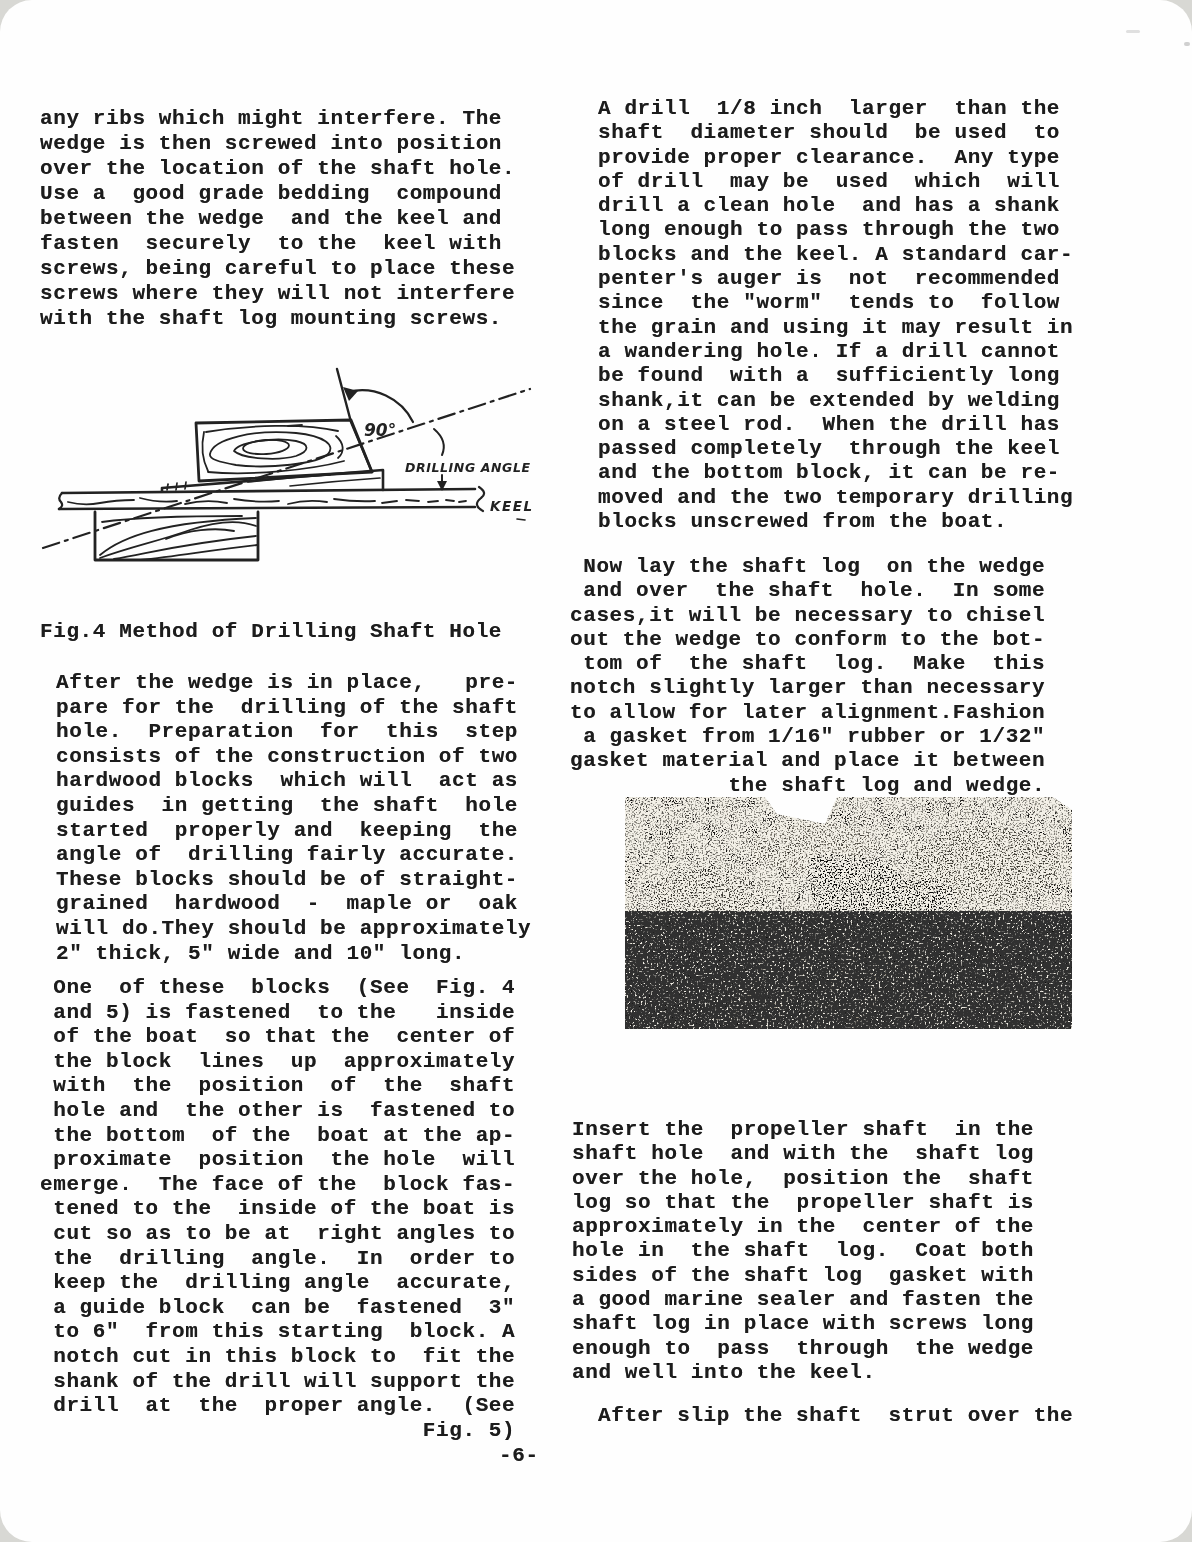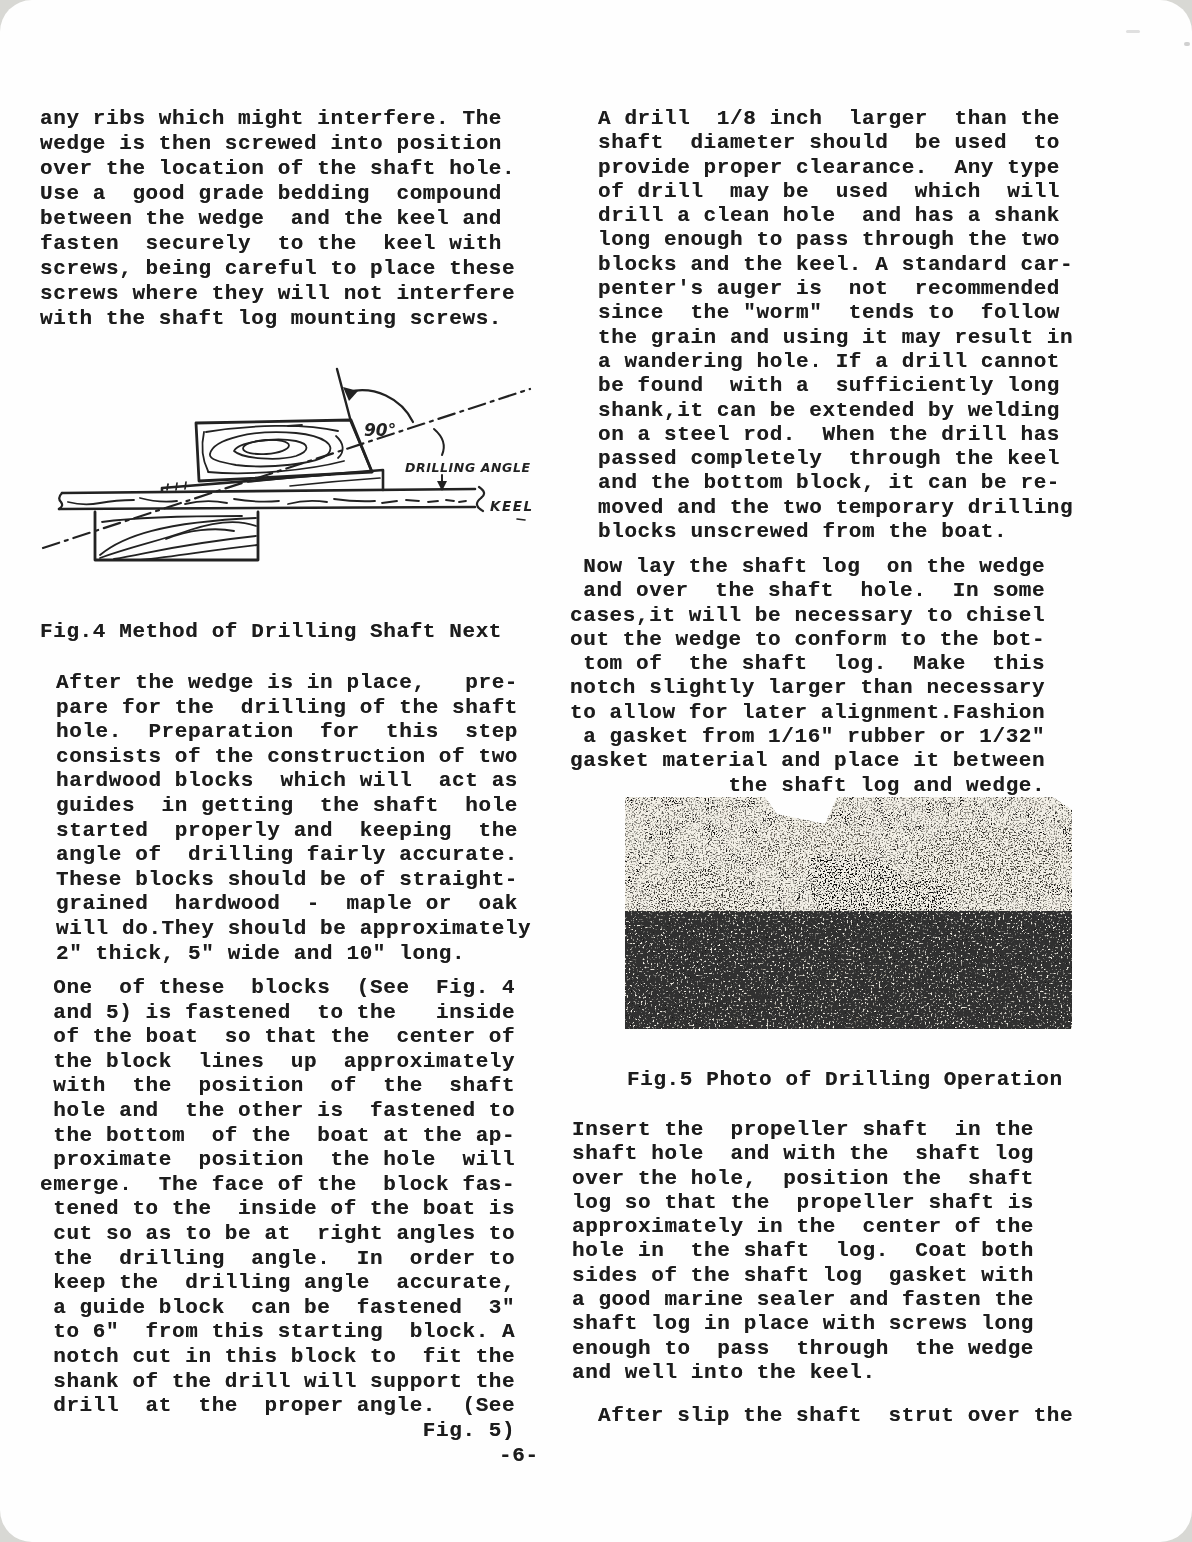--- a/index.html
+++ b/index.html
@@ -103,21 +103,21 @@
       <path d="M 396,73 Q 410,85 404,99" stroke-width="2"></path>
       <path d="M 404,119 L 404,128" stroke-width="2"></path>
       <polygon points="399,125 409,125 404,135" fill="#222" stroke="none"></polygon>
       <path d="M 479,163 l 8,1" stroke-width="1.6"></path>
     </g>
     <text class="hand" x="326" y="80" font-size="17">90°</text>
     <text class="hand" x="367" y="116" font-size="12.5" letter-spacing="0.6">DRILLING ANGLE</text>
     <text class="hand" x="452" y="155" font-size="13.5" letter-spacing="1.5">KEEL</text>
   </svg>
 
-  <div class="tw lh-l" style="left:40px; top:620px;">Fig.4 Method of Drilling Shaft Next</div>
+  <div class="tw lh-l" style="left:40px; top:620px;">Fig.4 Method of Drilling Shaft Hole</div>
 
   <div class="tw lh-l" style="left:56px; top:671px;">After the wedge is in place,   pre-
 pare for the  drilling of the shaft
 hole.  Preparation  for  this  step
 consists of the construction of two
 hardwood blocks  which will  act as
 guides  in getting  the shaft  hole
 started  properly and  keeping  the
 angle of  drilling fairly accurate.
 These blocks should be of straight-
@@ -138,21 +138,21 @@
 cut so as to be at  right angles to
 the  drilling  angle.  In  order to
 keep the  drilling angle  accurate,
 a guide block  can be  fastened  3"
 to 6"  from this starting  block. A
 notch cut in this block to  fit the
 shank of the drill will support the
 drill  at  the  proper angle.  (See
 Fig. 5)</div>
 
-  <div class="tw lh-r" style="left:598px; top:107px;">A drill  1/8 inch  larger  than the
+  <div class="tw lh-r" style="left:598px; top:97px;">A drill  1/8 inch  larger  than the
 shaft  diameter should  be used  to
 provide proper clearance.  Any type
 of drill  may be  used  which  will
 drill a clean hole  and has a shank
 long enough to pass through the two
 blocks and the keel. A standard car-
 penter's auger is  not  recommended
 since  the "worm"  tends to  follow
 the grain and using it may result in
 a wandering hole. If a drill cannot
@@ -214,21 +214,20 @@
     <circle cx="60" cy="40" r="2.4" fill="#ccc6b8" opacity="0.7"></circle>
     <circle cx="420" cy="42" r="2.2" fill="#ccc6b8" opacity="0.7"></circle>
 
     <rect x="0" y="0" width="447" height="232" filter="url(#spkLight)"></rect>
     <rect x="0" y="120" width="447" height="112" filter="url(#spkDark)"></rect>
 
     <polygon points="140,0 212,0 200,27 152,17" fill="#fefefe"></polygon>
     <polygon points="428,0 447,0 447,13" fill="#fefefe"></polygon>
   </svg>
 
-  <div class="tw lh-r" style="left:627px; top:1068px;">Fig.5 Photo of Drilling Operation</div>
 
   <div class="tw lh-r" style="left:572px; top:1118px;">Insert the  propeller shaft  in the
 shaft hole  and with the  shaft log
 over the hole,  position the  shaft
 log so that the  propeller shaft is
 approximately in the  center of the
 hole in  the shaft  log.  Coat both
 sides of the shaft log  gasket with
 a good marine sealer and fasten the
 shaft log in place with screws long

